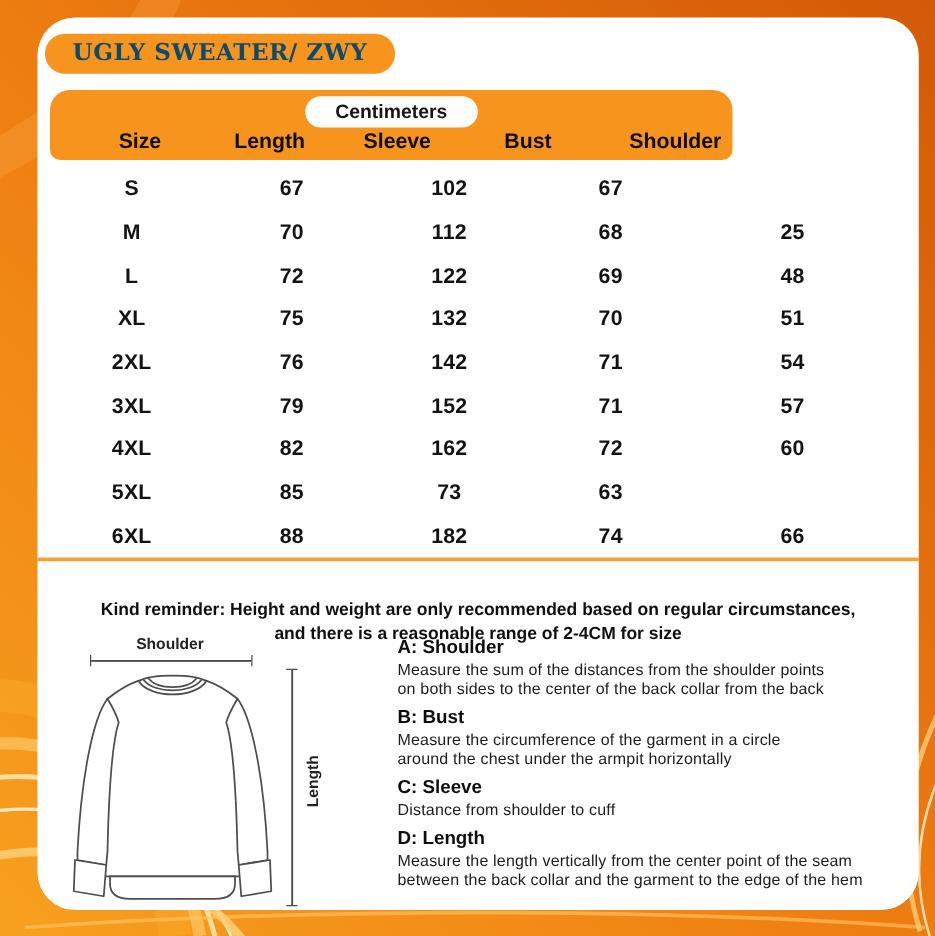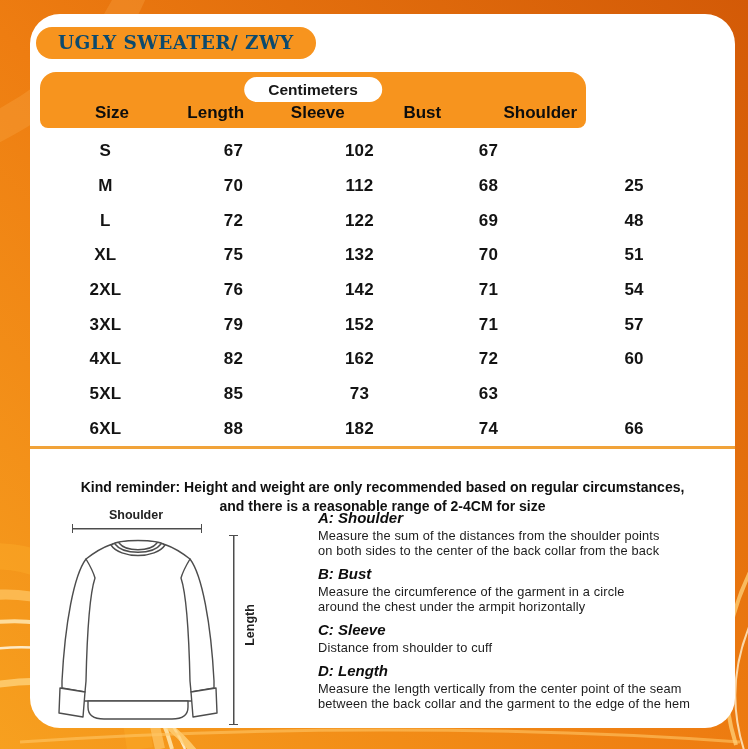--- a/index.html
+++ b/index.html
@@ -81,21 +81,20 @@
     border-bottom:1.5px solid var(--line-gray,#4D4D4D);
     background:linear-gradient(var(--line-gray,#4D4D4D),var(--line-gray,#4D4D4D)) center/1.5px 100% no-repeat;
   }
   .guide{
     position:absolute;left:288px;top:496px;width:402px;
   }
   .guide-block{margin:0 0 8px 0;}
   .guide-heading{
     font-weight:800;font-size:15px;line-height:16px;color:#0d0d0d;
     margin-bottom:2px;
-    font-style:italic;
   }
   .guide-line{
     font-weight:400;font-size:12.8px;line-height:15px;color:#1c1c1c;
     letter-spacing:.15px;
   }
 </style>
 </head>
 <body>
 
 <div class="stage">

